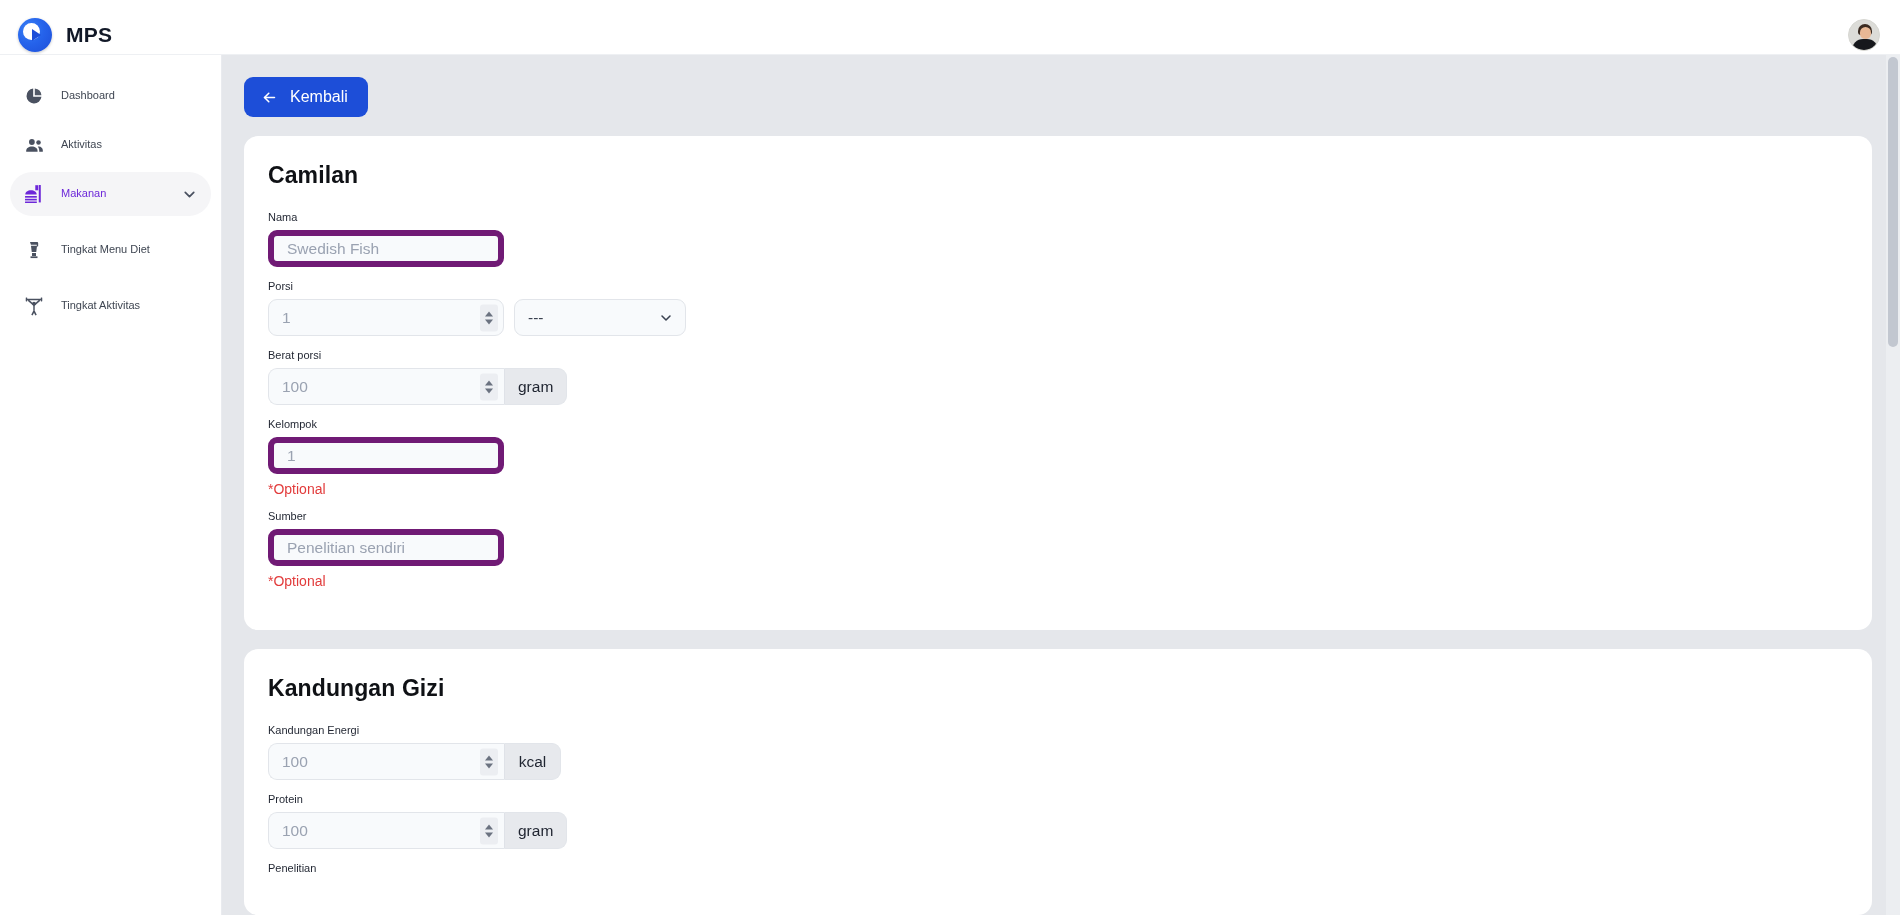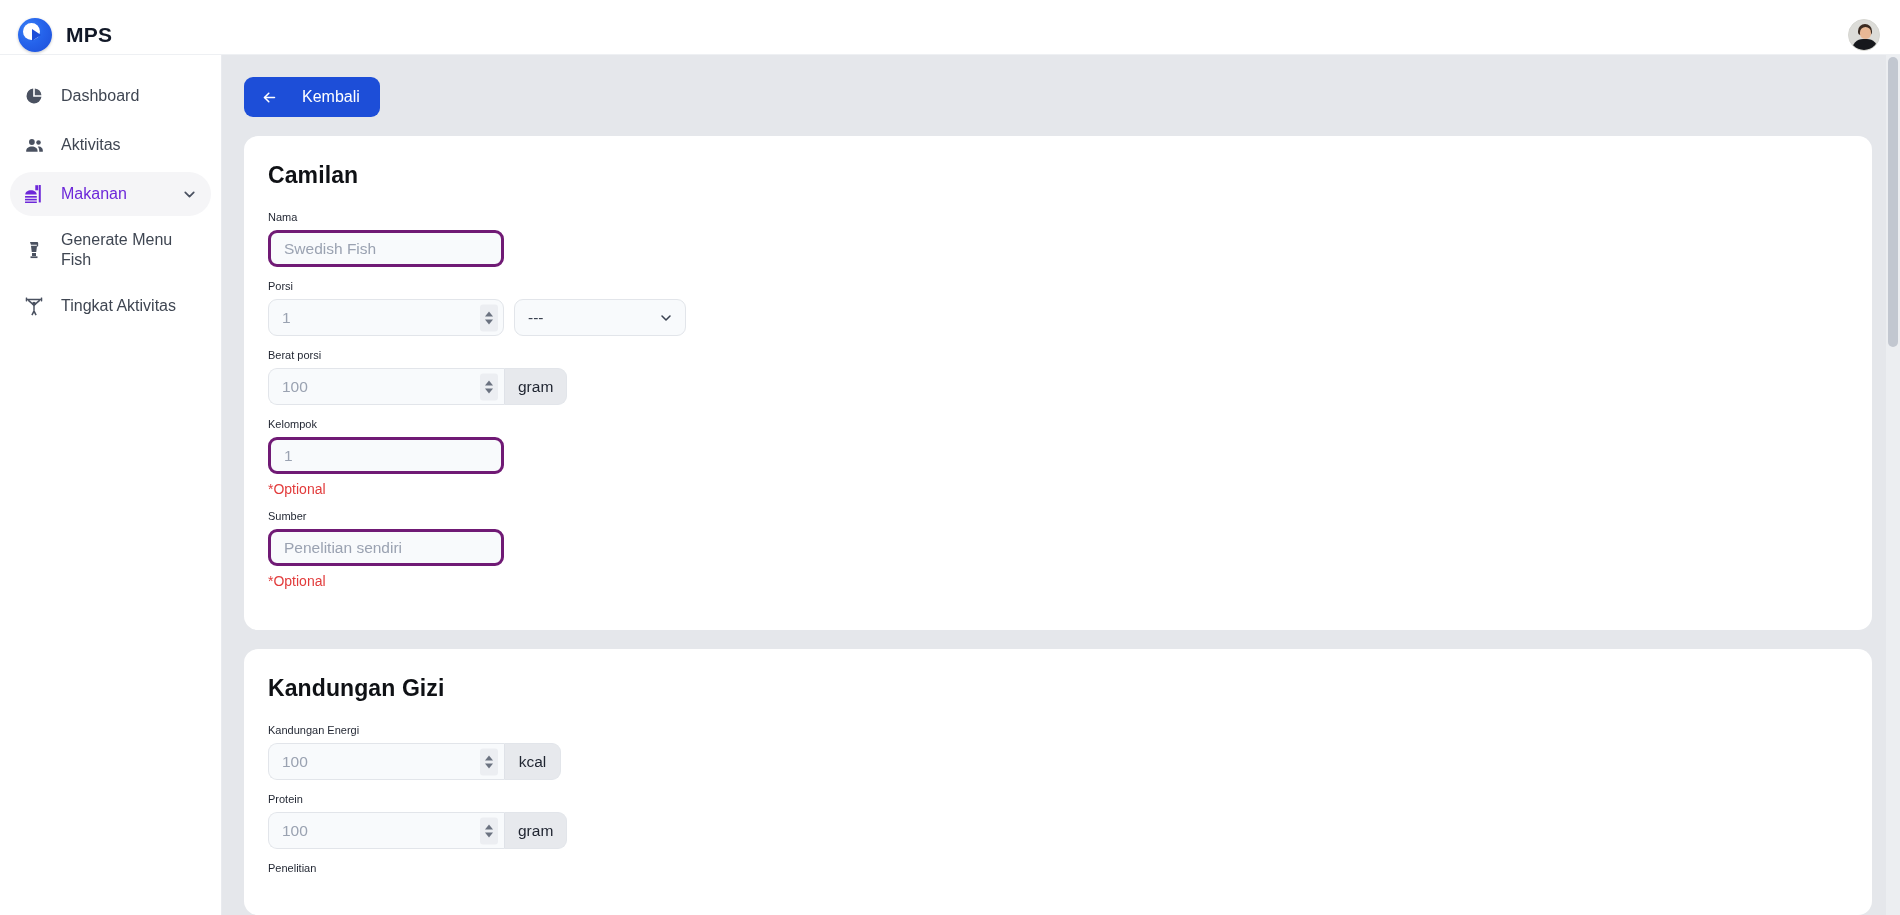--- a/index.html
+++ b/index.html
@@ -94,21 +94,21 @@
     z-index: 10;
   }
   .nav-item {
     display: flex;
     align-items: center;
     gap: 16px;
     height: 44px;
     margin: 5px 10px;
     padding: 0 13px;
     border-radius: 22px;
-    font-size: 16px;
+    font-size: 11px;
     color: #3f4652;
     cursor: pointer;
     user-select: none;
   }
   .nav-item.tall { height: 58px; align-items: center; }
   .nav-item .nav-label { line-height: 1.25; }
   .nav-item.active {
     background: #f5f5f7;
     color: #6d28d9;
     font-weight: 500;
@@ -130,21 +130,21 @@
     width: 1678px;
     height: 860px;
     background: #e5e7eb;
     overflow: hidden;
   }
   .main-inner { padding: 22px 28px 0 22px; }
 
   .btn-back {
     display: inline-flex;
     align-items: center;
-    gap: 24px;
+    gap: 12px;
     background: #1d4ed8;
     color: #ffffff;
     border: none;
     border-radius: 9px;
     height: 40px;
     padding: 0 20px 0 17px;
     font-size: 16px;
     font-family: "Liberation Sans", sans-serif;
     cursor: pointer;
   }
@@ -168,21 +168,21 @@
     font-size: 11px;
     color: #1f2430;
     margin-bottom: 7px;
     display: block;
   }
   .control-row { display: flex; align-items: center; gap: 10px; }
 
   .input-text {
     width: 236px;
     height: 37px;
-    border: 3px solid #701a75;
+    border: 6px solid #701a75;
     border-radius: 9px;
     background: #f8fafc;
     padding: 0 13px;
     font-size: 15.5px;
     color: #1f2430;
     font-family: "Liberation Sans", sans-serif;
     outline: none;
   }
   .input-text::placeholder { color: #9aa2b1; }
 
@@ -366,21 +366,21 @@
   <div class="nav-item tall">
     <span class="nav-icon">
       <svg width="20" height="22" viewBox="0 0 24 24" fill="currentColor">
         <path d="M7.2 2.4h9.6l-1.1 3.2H8.3z"></path>
         <path d="M8.4 6.8h7.2l-.9 7.6H9.3z"></path>
         <path d="M9.6 15.6h4.8v3.6H9.6z"></path>
         <path d="M7.8 19.6h8.4v2.1H7.8z"></path>
         <rect x="15.4" y="3.3" width="1.6" height="4.4" rx=".4"></rect>
       </svg>
     </span>
-    <span class="nav-label">Generate Menu Fish</span>
+    <span class="nav-label">Tingkat Menu Diet</span>
   </div>
 
   <div class="nav-item">
     <span class="nav-icon">
       <svg width="22" height="22" viewBox="0 0 24 24" fill="currentColor">
         <rect x="3.2" y="4" width="17.6" height="1.6" rx=".6"></rect>
         <rect x="3" y="2.6" width="1.6" height="4.4" rx=".5"></rect>
         <rect x="19.4" y="2.6" width="1.6" height="4.4" rx=".5"></rect>
         <circle cx="12" cy="9.4" r="2.1"></circle>
         <path d="M11.2 11.8h1.6v5.2h-1.6z"></path>

